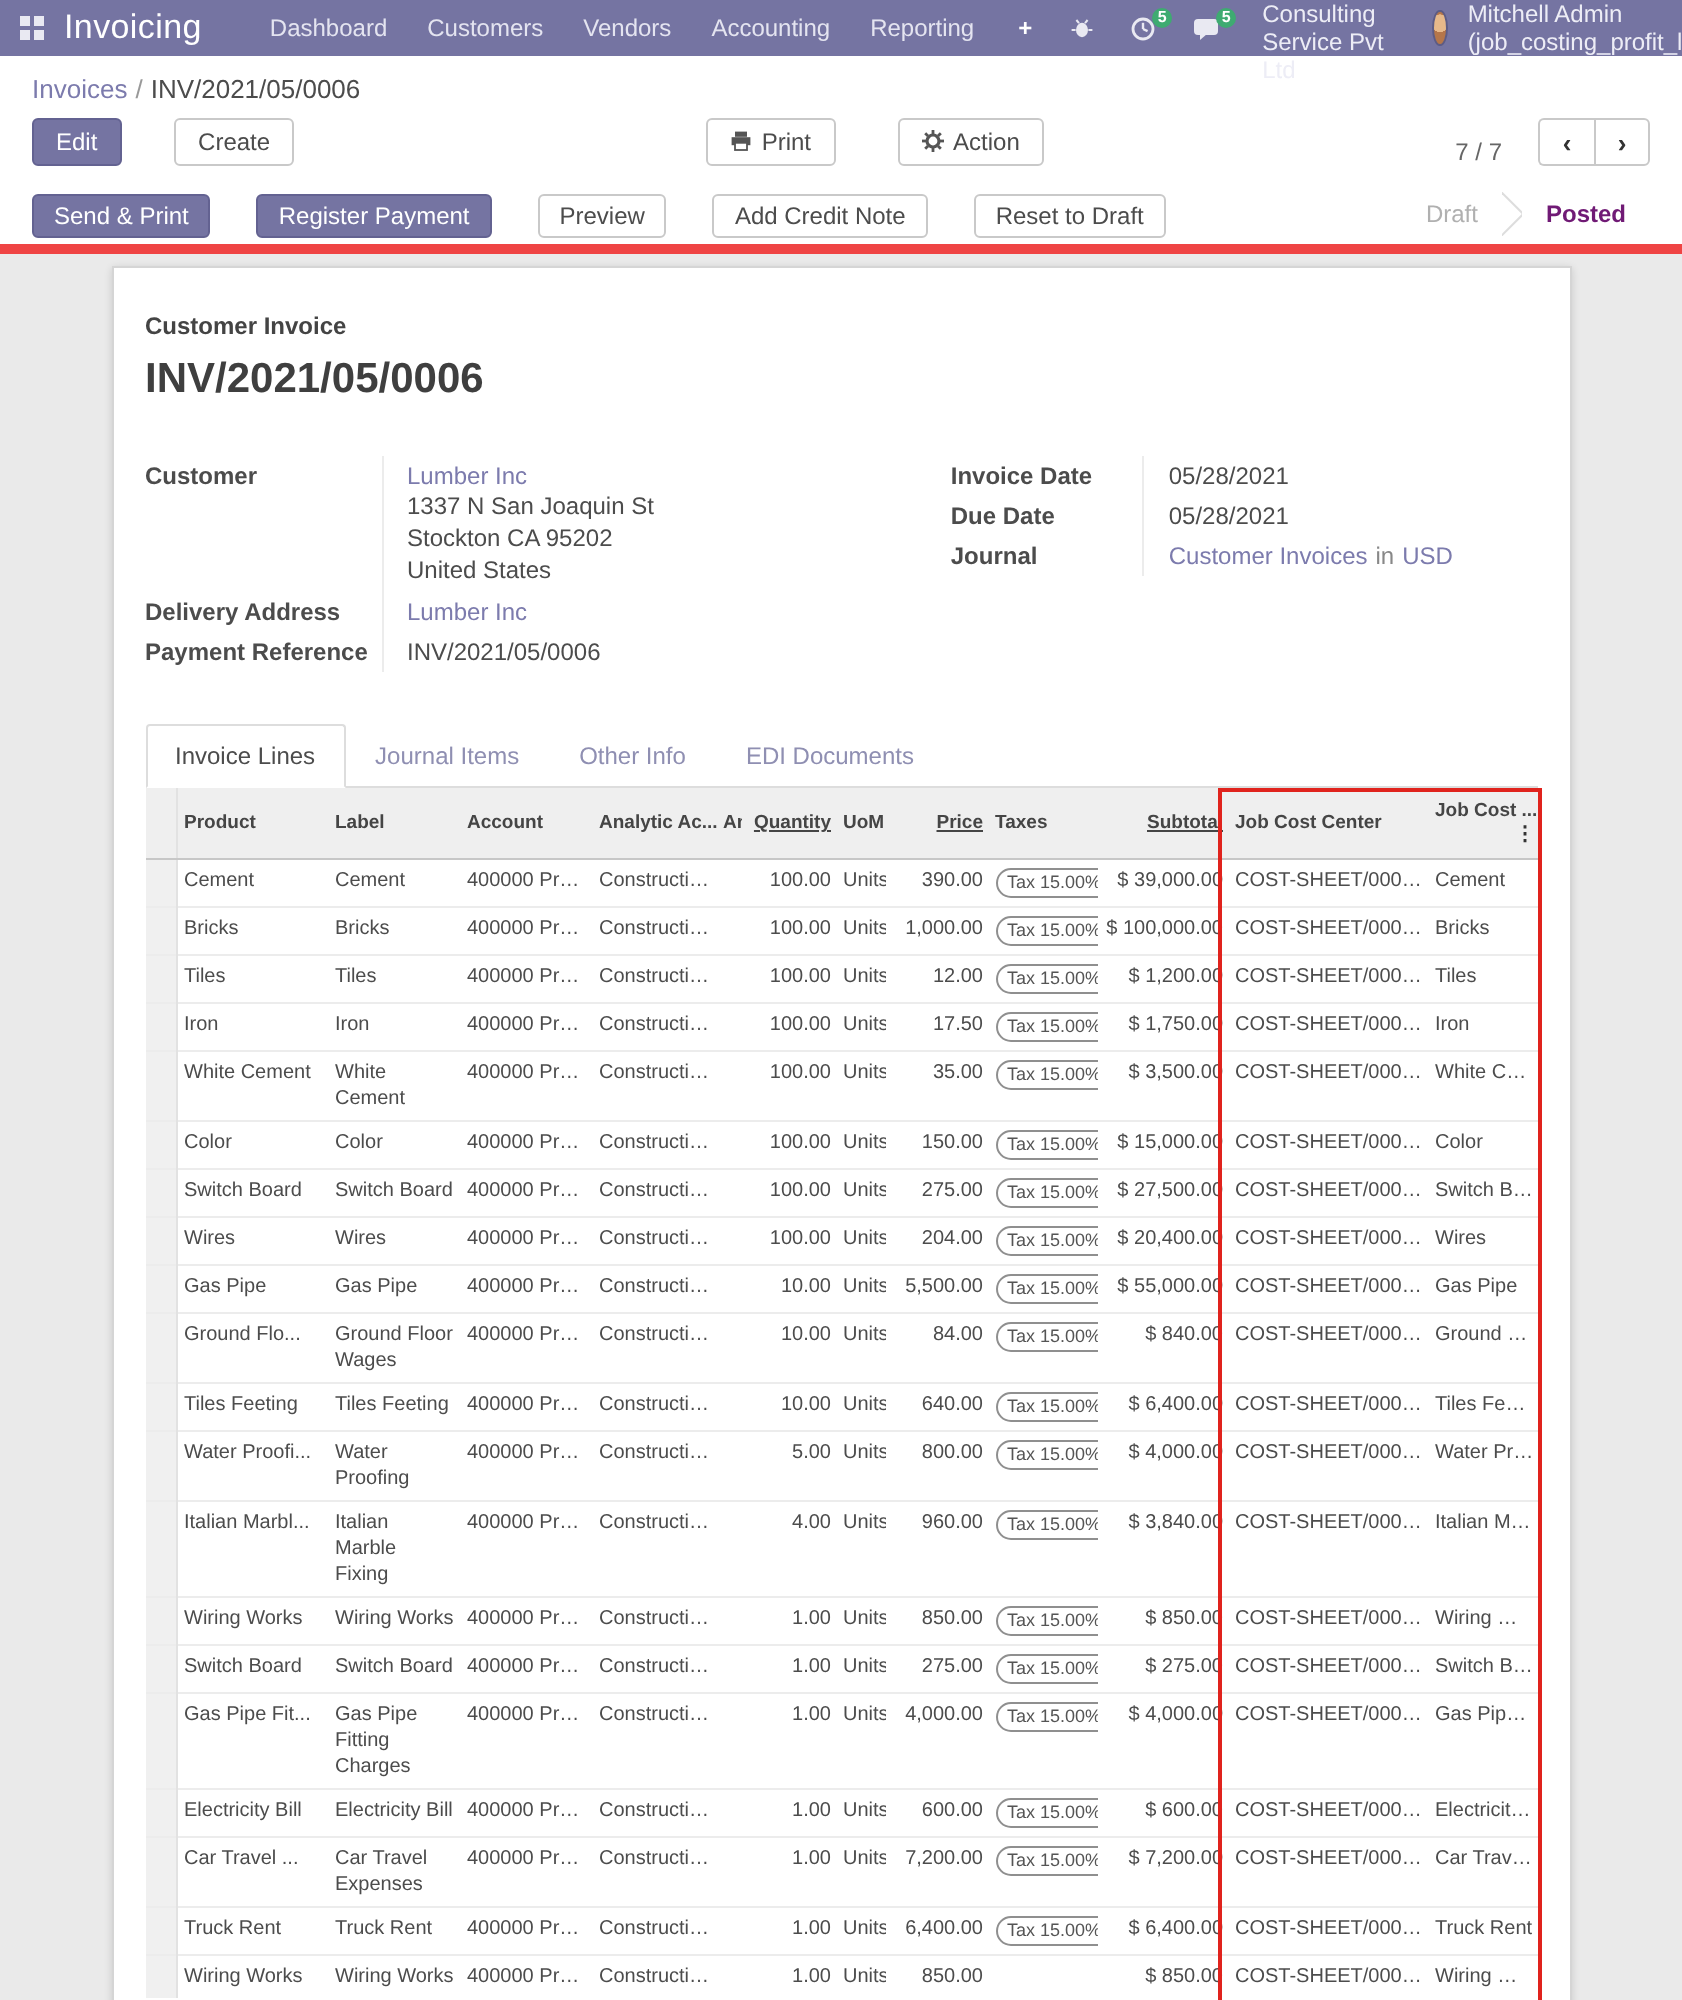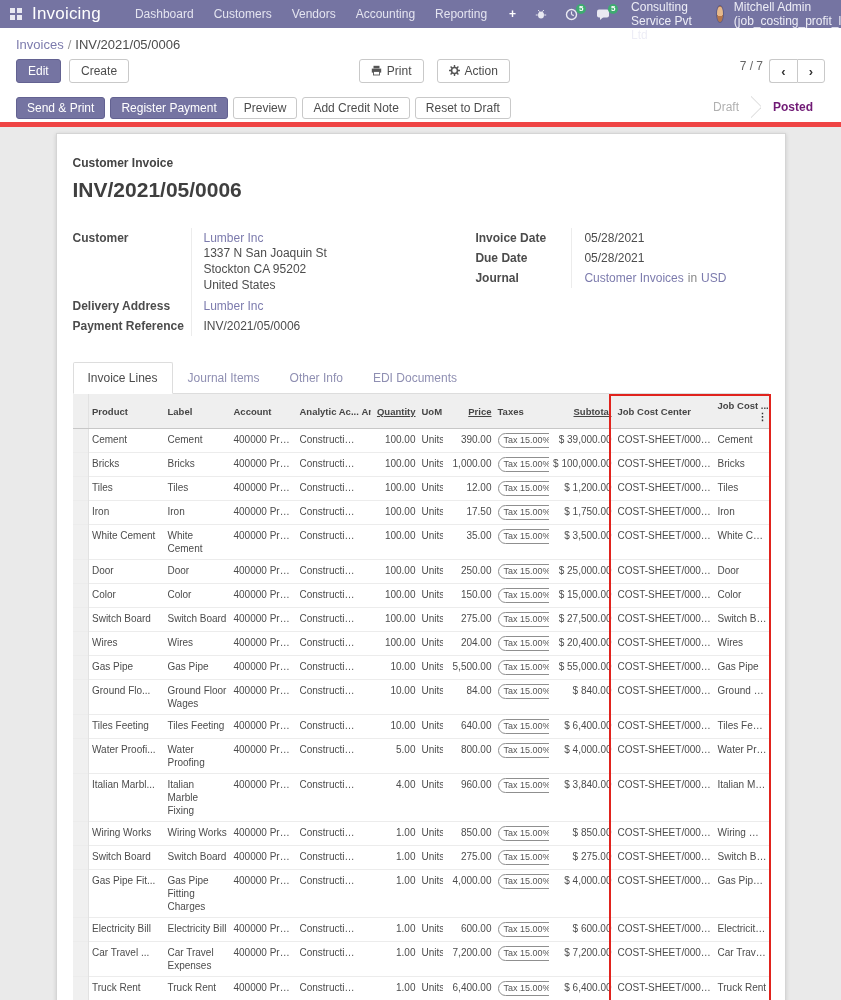--- a/index.html
+++ b/index.html
@@ -38,24 +38,24 @@
   
   .control-panel { background:#fff; }
   .breadcrumb { padding:9px 16px 3px; font-size:13px; }
   .breadcrumb a { color:#7c7bad; cursor:pointer; }
   .breadcrumb .sep { color:#999; padding:0 4px; }
   .cp-row { display:flex; align-items:center; padding:4px 16px 9px; }
   .btn {
     font-size:12px; padding:4px 11px; border:1px solid #c9c9c9; border-radius:3px;
     background:#fff; color:#4c4c4c; cursor:pointer; font-family:inherit;
   }
-  .btn + .btn { margin-left:5px; }
+  .btn + .btn { margin-left:23px; }
   .btn-primary { background:#7574a2; border-color:#636291; color:#fff; }
   .cp-center { flex:1; display:flex; justify-content:center; gap:8px; }
-  .cp-right { display:flex; align-items:flex-start; gap:6px; }
+  .cp-right { display:flex; align-items:flex-end; gap:18px; }
   .pager-count { font-size:12px; color:#666; }
   .pager-btns { display:flex; }
   .pager-btn { width:28px; height:24px; border:1px solid #c9c9c9; background:#fff;
     font-size:13px; font-weight:bold; color:#333; display:flex; align-items:center; justify-content:center; cursor:pointer; }
   .pager-btn:first-child { border-radius:3px 0 0 3px; border-right:none; }
   .pager-btn:last-child { border-radius:0 3px 3px 0; }
   .icon-inline { margin-right:5px; display:inline-flex; vertical-align:-1px; }
 
   
   .status-row { display:flex; align-items:flex-end; background:#fff; border-bottom:5px solid #ef4444; padding:3px 16px; }
@@ -390,35 +390,20 @@
               <td class="c-qty num">100.00</td>
               <td class="c-uom">Units</td>
               <td class="c-price num">35.00</td>
               <td class="c-tax"><span class="pill">Tax 15.00%</span></td>
               <td class="c-subtotal num">$ 3,500.00</td>
               <td class="c-jcc ellip">COST-SHEET/00001</td>
               <td class="c-jc ellip">White Cement</td>
             </tr>
             <tr>
               <td class="c-handle"></td>
-              <td class="c-product ellip">Door</td>
-              <td class="c-label">Door</td>
-              <td class="c-account ellip">400000 Pro...</td>
-              <td class="c-analytic ellip">Constructio...</td>
-              <td class="c-tags"></td>
-              <td class="c-qty num">100.00</td>
-              <td class="c-uom">Units</td>
-              <td class="c-price num">250.00</td>
-              <td class="c-tax"><span class="pill">Tax 15.00%</span></td>
-              <td class="c-subtotal num">$ 25,000.00</td>
-              <td class="c-jcc ellip">COST-SHEET/00001</td>
-              <td class="c-jc ellip">Door</td>
-            </tr>
-            <tr>
-              <td class="c-handle"></td>
               <td class="c-product ellip">Color</td>
               <td class="c-label">Color</td>
               <td class="c-account ellip">400000 Pro...</td>
               <td class="c-analytic ellip">Constructio...</td>
               <td class="c-tags"></td>
               <td class="c-qty num">100.00</td>
               <td class="c-uom">Units</td>
               <td class="c-price num">150.00</td>
               <td class="c-tax"><span class="pill">Tax 15.00%</span></td>
               <td class="c-subtotal num">$ 15,000.00</td>

